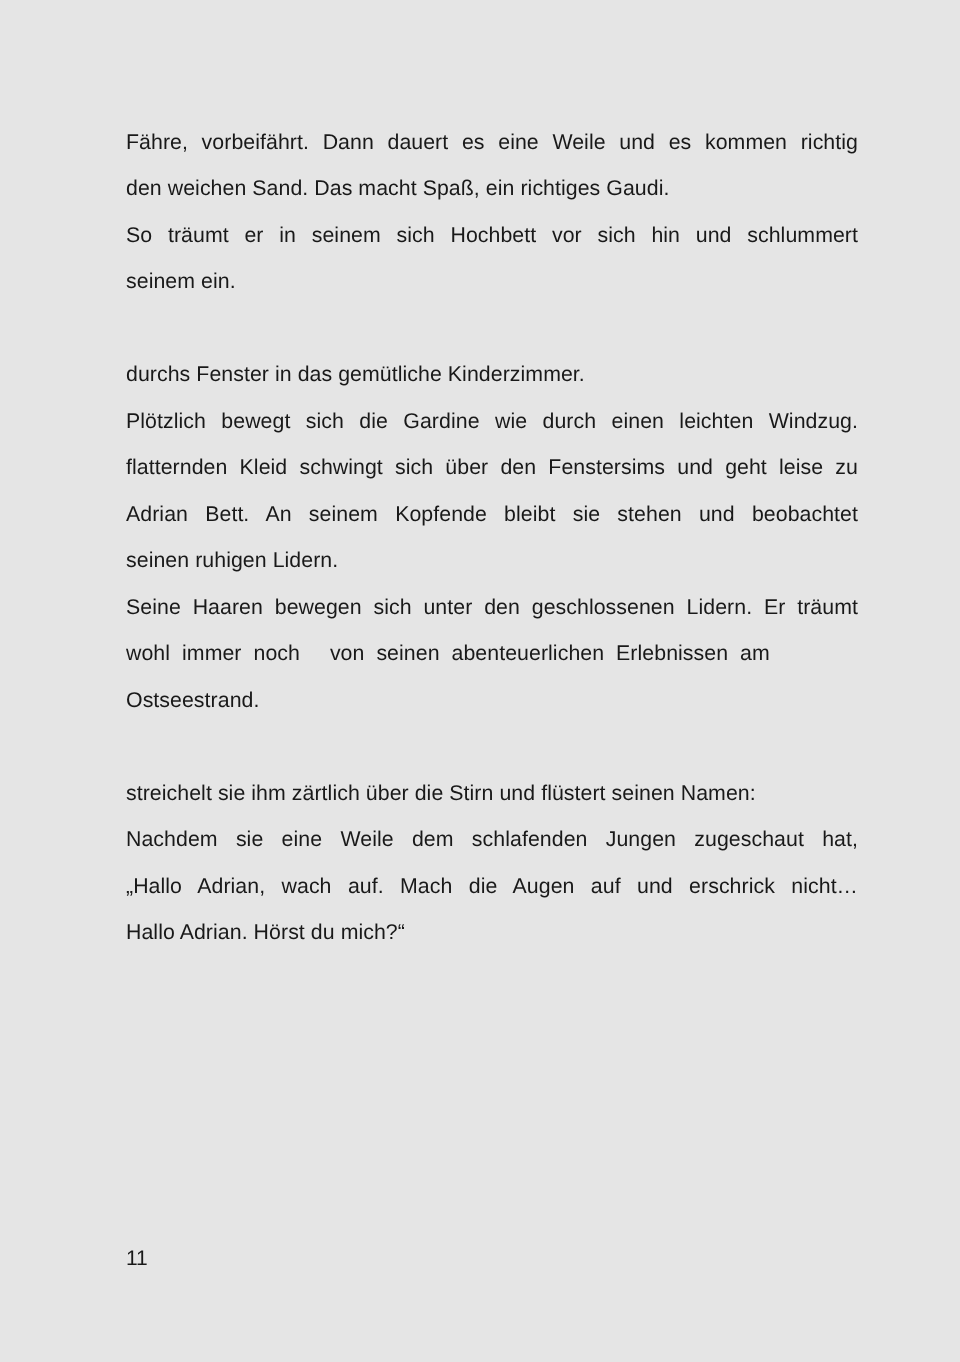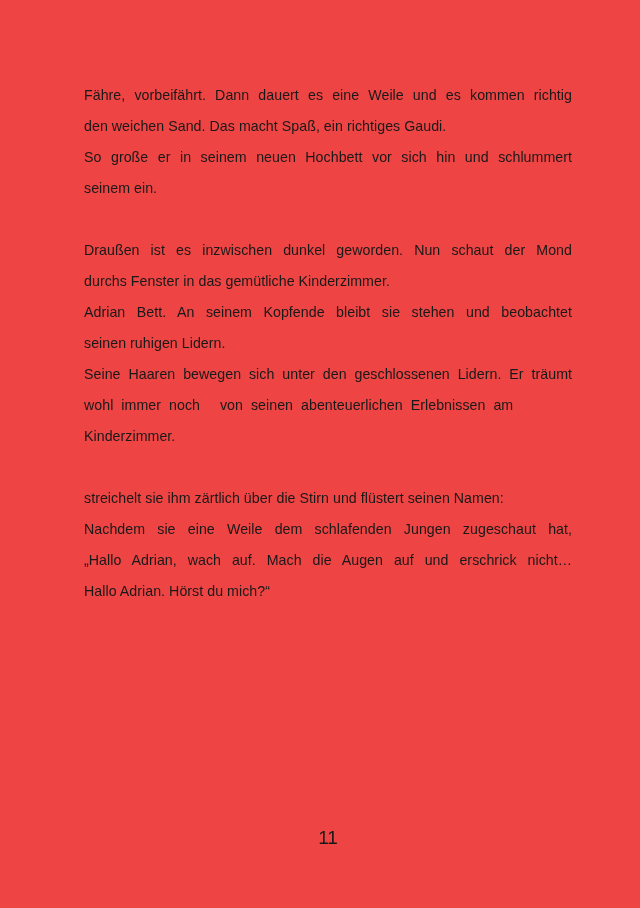--- a/index.html
+++ b/index.html
@@ -6,21 +6,21 @@
   html, body {
     margin: 0;
     padding: 0;
     background: #ffffff;
   }
 
   .page {
     position: relative;
     width: 640px;
     height: 908px;
-    background: #ef4444;
+    background: #e5e5e5;
     margin: 0;
     overflow: hidden;
     font-family: "Liberation Sans", sans-serif;
     color: #191919;
     -webkit-font-smoothing: antialiased;
   }
 
   .text-block {
     position: absolute;
     left: 84px;
@@ -53,48 +53,49 @@
   .line.ragged {
     text-align: center;
     text-align-last: left;
   }
 
   .page-number {
     position: absolute;
     left: 84px;
     width: 488px;
     top: 828px;
-    text-align: center;
-    font-size: 19px;
+    text-align: left;
+    font-size: 14px;
     line-height: 20px;
     color: #191919;
   }
 </style>
 </head>
 <body>
 
 <div class="page">
 
   <div class="text-block">
 
     <p class="paragraph">
       <span class="line">Fähre, vorbeifährt. Dann dauert es eine Weile und es kommen richtig</span>
       <span class="line ragged">den weichen Sand. Das macht Spaß, ein richtiges Gaudi.</span>
-      <span class="line">So große er in seinem neuen Hochbett vor sich hin und schlummert</span>
+      <span class="line">So träumt er in seinem sich Hochbett vor sich hin und schlummert</span>
       <span class="line ragged">seinem ein.</span>
     </p>
 
     <p class="paragraph">
-      <span class="line">Draußen ist es inzwischen dunkel geworden. Nun schaut der Mond</span>
       <span class="line ragged">durchs Fenster in das gemütliche Kinderzimmer.</span>
+      <span class="line">Plötzlich bewegt sich die Gardine wie durch einen leichten Windzug.</span>
+      <span class="line">flatternden Kleid schwingt sich über den Fenstersims und geht leise zu</span>
       <span class="line">Adrian Bett. An seinem Kopfende bleibt sie stehen und beobachtet</span>
       <span class="line ragged">seinen ruhigen Lidern.</span>
       <span class="line">Seine Haaren bewegen sich unter den geschlossenen Lidern. Er träumt</span>
       <span class="line ragged">wohl  immer  noch     von  seinen  abenteuerlichen  Erlebnissen  am</span>
-      <span class="line ragged">Kinderzimmer.</span>
+      <span class="line ragged">Ostseestrand.</span>
     </p>
 
     <p class="paragraph">
       <span class="line ragged">streichelt sie ihm zärtlich über die Stirn und flüstert seinen Namen:</span>
       <span class="line">Nachdem sie eine Weile dem schlafenden Jungen zugeschaut hat,</span>
       <span class="line">„Hallo Adrian, wach auf. Mach die Augen auf und erschrick nicht…</span>
       <span class="line ragged">Hallo Adrian. Hörst du mich?“</span>
     </p>
 
   </div>

